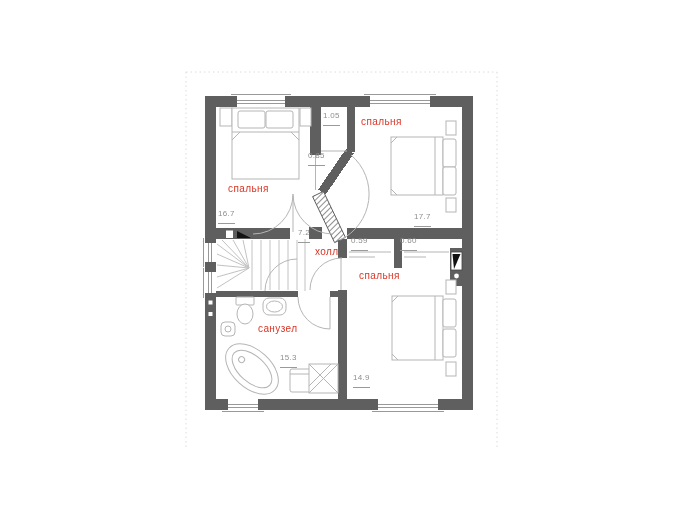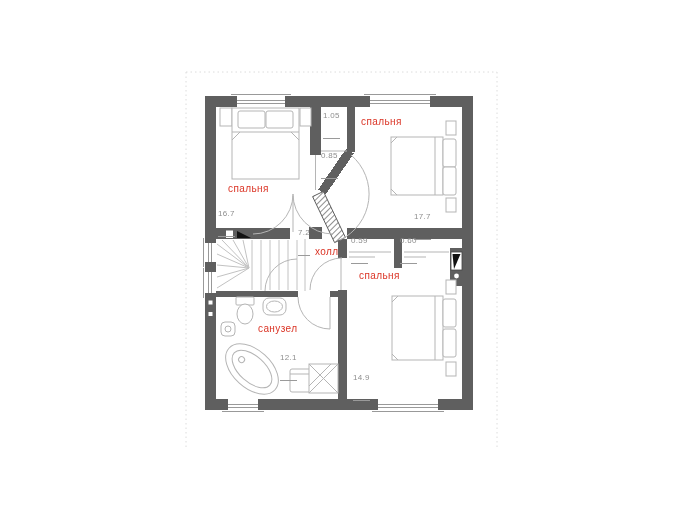--- a/index.html
+++ b/index.html
@@ -2,21 +2,21 @@
 <html><head>
 <meta charset="utf-8">
 <style>
   html,body{margin:0;padding:0;background:#ffffff;}
   .stage{position:relative;width:700px;height:525px;background:#fff;overflow:hidden;
          font-family:"Liberation Sans","DejaVu Sans",sans-serif;}
   .plan-svg{position:absolute;left:0;top:0;}
   .labels{position:absolute;left:0;top:0;width:700px;height:525px;pointer-events:none;}
   .room-label{position:absolute;font-size:10px;color:#db3425;letter-spacing:.4px;line-height:1;}
   .dim-label{position:absolute;font-size:8px;color:#8e8e8e;line-height:1;
-             border-bottom:1px solid #9a9a9a;padding-bottom:18px;letter-spacing:.3px;}
+             border-bottom:1px solid #9a9a9a;padding-bottom:5px;letter-spacing:.3px;}
 </style>
 </head>
 <body>
 
 <div class="stage">
 
 <svg class="plan-svg" width="700" height="525" viewBox="0 0 700 525">
 
   <g stroke="#dcdcdc" stroke-width="1" stroke-dasharray="1.5 3">
     <line x1="186" y1="72" x2="497" y2="72"></line>
@@ -198,21 +198,21 @@
   <div class="room-label" style="left:361px;top:117px">спальня</div>
   <div class="dim-label" style="left:414px;top:213px">17.7</div>
 
   <div class="room-label" style="left:359px;top:271px">спальня</div>
   <div class="dim-label" style="left:353px;top:374px">14.9</div>
 
   <div class="room-label" style="left:315px;top:247px">холл</div>
   <div class="dim-label" style="left:298px;top:229px">7.2</div>
 
   <div class="room-label" style="left:258px;top:324px">санузел</div>
-  <div class="dim-label" style="left:280px;top:354px">12.1</div>
+  <div class="dim-label" style="left:280px;top:354px">15.3</div>
 
   <div class="dim-label" style="left:323px;top:112px">1.05</div>
-  <div class="dim-label" style="left:321px;top:152px">0.85</div>
+  <div class="dim-label" style="left:308px;top:152px">0.85</div>
   <div class="dim-label" style="left:351px;top:237px">0.59</div>
   <div class="dim-label" style="left:400px;top:237px">0.60</div>
 </div>
 
 </div>
 
 </body></html>

